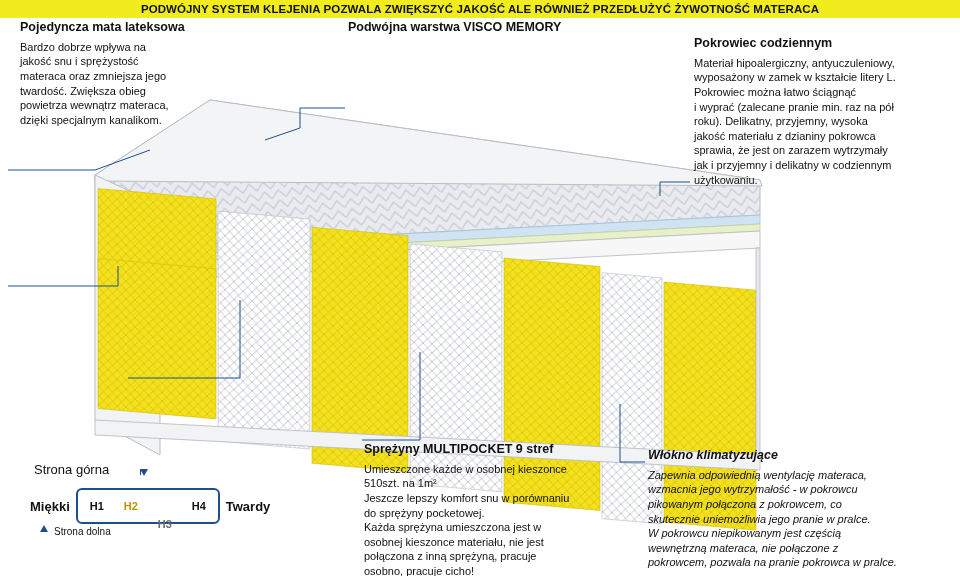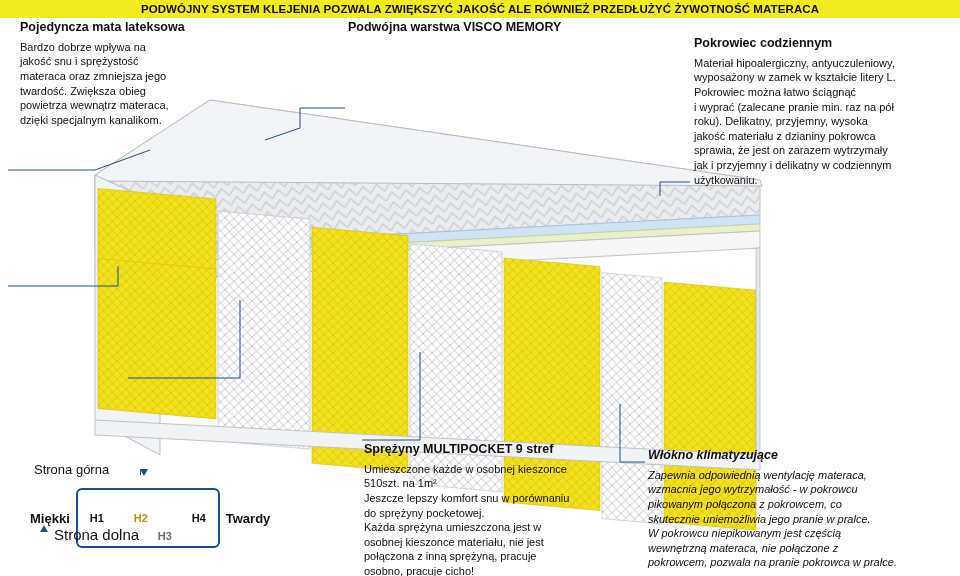--- a/index.html
+++ b/index.html
@@ -35,46 +35,46 @@
 
   
   #art{position:absolute;left:0;top:0;width:960px;height:576px;pointer-events:none;}
 
   
   .scale-wrap{position:absolute;left:30px;top:462px;width:300px;height:80px;}
   .scale-label-top{
     position:absolute;left:4px;top:0;font-size:13px;color:#111;
   }
   .scale-label-bottom{
-    position:absolute;left:24px;top:64px;font-size:15px;color:#111;text-align:right;
+    position:absolute;left:24px;top:64px;font-size:10px;color:#111;text-align:right;
   }
   .arrow-down{
     position:absolute;left:110px;top:1px;width:0;height:0;
     border-left:4px solid transparent;border-right:4px solid transparent;
     border-top:7px solid #1d4f8f;
   }
   .arrow-down2{
     position:absolute;left:110px;top:7px;width:1px;height:6px;background:#1d4f8f;
   }
   .arrow-up{
     position:absolute;left:10px;top:63px;width:0;height:0;
     border-left:4px solid transparent;border-right:4px solid transparent;
     border-bottom:7px solid #1d4f8f;
   }
   .scale-row{position:absolute;left:0;top:26px;display:flex;align-items:center;}
   .soft,.hard{font-size:13px;font-weight:bold;color:#111;}
   .hbox{
     margin:0 6px;border:2px solid #1d4f8f;border-radius:6px;
-    display:flex;align-items:center;height:24px;padding:16px 2px;background:#fff;
+    display:flex;align-items:center;height:24px;padding:4px 2px;background:#fff;
   }
   .hcell{
     width:34px;text-align:center;font-size:11px;font-weight:bold;color:#111;
   }
   .hcell.h1{color:#111;}
-  .hcell.h2{color:#b8960b;text-align:right;}
+  .hcell.h2{color:#b8960b;}
   .hcell.h3{color:#6b6b6b;margin-top:36px;}
   .hcell.h4{color:#111;}
 </style>
 </head>
 <body>
 
 <div id="stage">
 
   <svg id="art" viewBox="0 0 960 576">
     <defs>

